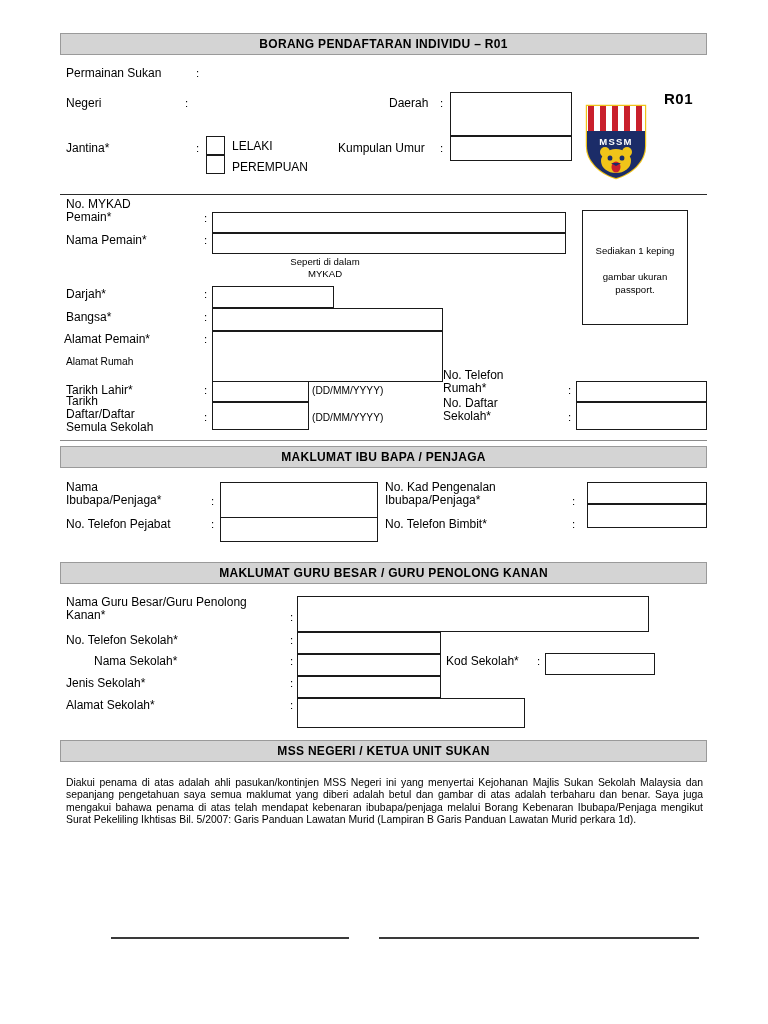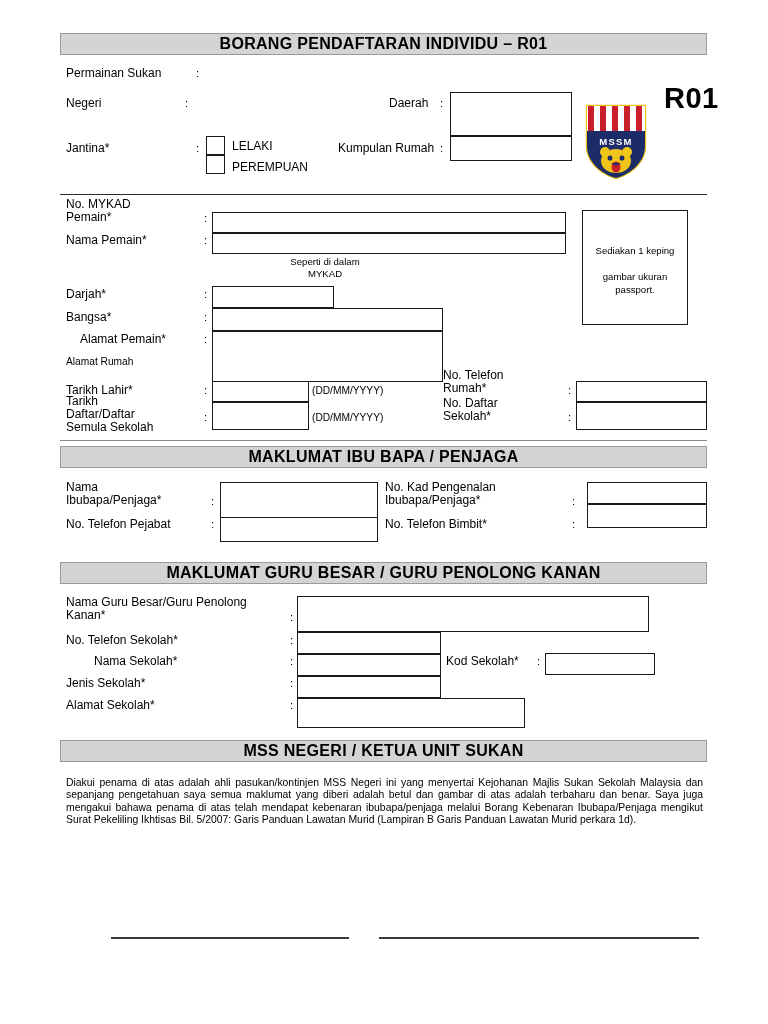--- a/index.html
+++ b/index.html
@@ -22,21 +22,21 @@
     height: 1024px;
   }
 
   .bar {
     position: absolute;
     background: #d4d4d4;
     border: 1px solid #9a9a9a;
     box-sizing: border-box;
     text-align: center;
     font-weight: bold;
-    font-size: 16px;
+    font-size: 12px;
     letter-spacing: 0.3px;
     line-height: 20px;
     color: #000;
   }
 
   .lbl {
     position: absolute;
     font-size: 12px;
     line-height: 13px;
     white-space: pre-line;
@@ -75,21 +75,21 @@
     font-size: 10.4px;
     line-height: 12.4px;
     text-align: justify;
     white-space: pre-line;
     color: #000;
   }
 
   .rcode {
     position: absolute;
     font-weight: bold;
-    font-size: 29px;
+    font-size: 15px;
     line-height: 25px;
     letter-spacing: 0.5px;
     font-family: "Liberation Sans", sans-serif;
   }
 
   
   .logo { position: absolute; }
 </style>
 </head>
 <body>
@@ -110,21 +110,21 @@
   <div class="colon" style="left:440px; top:97px;">:</div>
   <div class="box" style="left:450px; top:92px; width:122px; height:44px;"></div>
 
   <div class="lbl" style="left:66px; top:142px;">Jantina*</div>
   <div class="colon" style="left:196px; top:142px;">:</div>
   <div class="box" style="left:206px; top:136px; width:19px; height:19px;"></div>
   <div class="lbl" style="left:232px; top:140px;">LELAKI</div>
   <div class="box" style="left:206px; top:155px; width:19px; height:19px;"></div>
   <div class="lbl" style="left:232px; top:161px;">PEREMPUAN</div>
 
-  <div class="lbl" style="left:338px; top:142px;">Kumpulan Rumah</div>
+  <div class="lbl" style="left:338px; top:142px;">Kumpulan Umur</div>
   <div class="colon" style="left:440px; top:142px;">:</div>
   <div class="box" style="left:450px; top:136px; width:122px; height:25px;"></div>
 
   <div class="logo" style="left:585px; top:104px; width:62px; height:76px;">
     <svg width="62" height="76" viewBox="0 0 62 76">
       <path d="M2,2 L60,2 L60,42 C60,58 46,70 31,74 C16,70 2,58 2,42 Z" fill="#1b2c68" stroke="#f0c419" stroke-width="2.4"></path>
       <clipPath id="shieldclip">
         <path d="M2,2 L60,2 L60,42 C60,58 46,70 31,74 C16,70 2,58 2,42 Z"></path>
       </clipPath>
       <g clip-path="url(#shieldclip)">
@@ -167,21 +167,21 @@
 MYKAD</div>
 
   <div class="lbl" style="left:66px; top:288px;">Darjah*</div>
   <div class="colon" style="left:204px; top:288px;">:</div>
   <div class="box" style="left:212px; top:286px; width:122px; height:22px;"></div>
 
   <div class="lbl" style="left:66px; top:311px;">Bangsa*</div>
   <div class="colon" style="left:204px; top:311px;">:</div>
   <div class="box" style="left:212px; top:308px; width:231px; height:23px;"></div>
 
-  <div class="lbl" style="left:80px; top:333px;">Alamat Pemain*</div>
+  <div class="lbl" style="left:64px; top:333px;">Alamat Pemain*</div>
   <div class="colon" style="left:204px; top:333px;">:</div>
   <div class="lbl sm" style="left:66px; top:355px;">Alamat Rumah</div>
   <div class="box" style="left:212px; top:331px; width:231px; height:51px;"></div>
 
   <div class="lbl" style="left:66px; top:384px;">Tarikh Lahir*</div>
   <div class="colon" style="left:204px; top:384px;">:</div>
   <div class="box" style="left:212px; top:381px; width:97px; height:21px;"></div>
   <div class="lbl sm" style="left:312px; top:384px;">(DD/MM/YYYY)</div>
 
   <div class="lbl" style="left:66px; top:395px;">Tarikh

